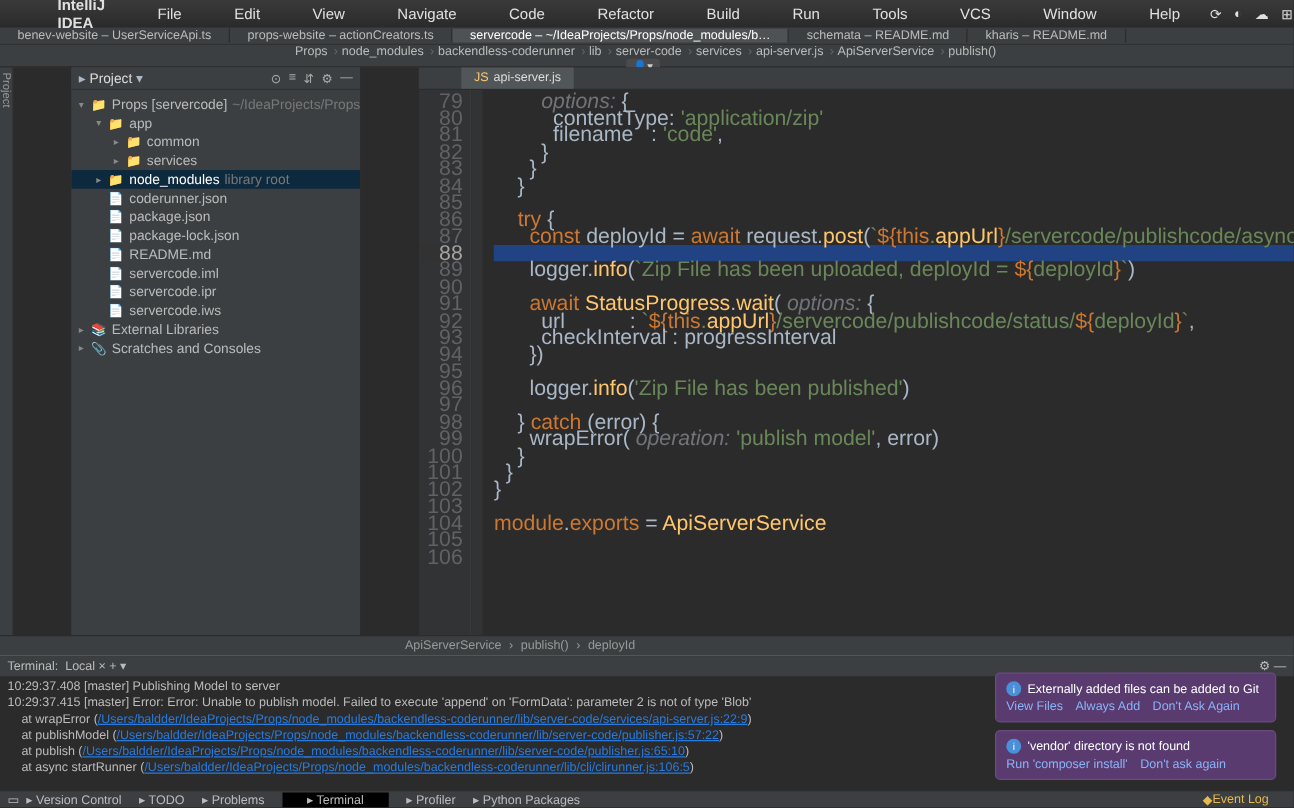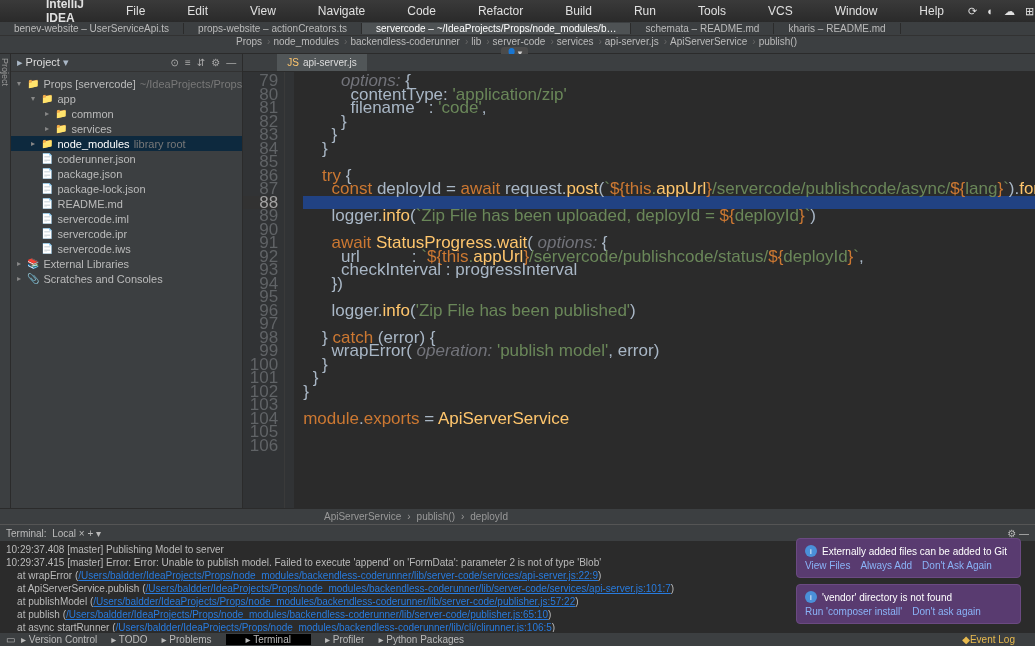--- a/index.html
+++ b/index.html
@@ -14,21 +14,21 @@
 .tabbar .tab.active { background:#4e5254; color:#fff; }
 .breadcrumb { height:18px; background:#3c3f41; display:flex; align-items:center; padding:0 6px; font-size:10px; color:#bbb; border-bottom:1px solid #2b2b2b;flex-direction:column; }
 .breadcrumb .crumb { display:flex; align-items:center; margin-right:2px; }
 .breadcrumb .sep { color:#666; margin:0 3px; }
 .breadcrumb .spacer { flex:1; }
 .breadcrumb .tag { background:#4b4b4b; color:#ccc; padding:1px 6px; border-radius:3px; margin-right:6px; font-size:9px; }
 .breadcrumb .addcfg { color:#499c54; }
 .breadcrumb .ico { margin-left:6px; color:#888; }
 .breadcrumb .ydot { width:7px;height:7px;border-radius:50%; background:#ffc66d; margin-left:4px;}
 .breadcrumb .gdot { width:7px;height:7px;border-radius:50%; background:#499c54; margin-left:4px;}
-.main { display:flex; height:454px; }
+.main { display:flex; height:454px;gap:46px; }
 .leftgut { width:18px; background:#3c3f41; border-right:1px solid #2b2b2b; display:flex; flex-direction:column; align-items:center; padding-top:4px; font-size:9px; color:#999;}
 .leftgut .t { writing-mode:vertical-rl; margin-bottom:10px; }
 .rightgut { width:18px; background:#3c3f41; border-left:1px solid #2b2b2b; display:flex; flex-direction:column; align-items:center; padding-top:4px; font-size:9px; color:#999;}
 .rightgut .t { writing-mode:vertical-rl; margin-top:10px; }
 .projpanel { width:255px; background:#3c3f41; border-right:1px solid #2b2b2b; display:flex; flex-direction:column; }
 .projhead { height:18px; display:flex; align-items:center; padding:0 6px; background:#3c3f41; border-bottom:1px solid #323232; }
 .projhead .title { font-size:11px; color:#ddd; }
 .projhead .spacer { flex:1; }
 .projhead .ico { margin-left:6px; color:#aaa; font-size:10px; cursor:pointer;}
 .tree { flex:1; overflow:auto; padding:4px 0; }
@@ -271,21 +271,20 @@
     <span>+</span>&nbsp;
     <span>▾</span>
     <span class="spacer"></span>
     <span>⚙</span>&nbsp;
     <span>—</span>
   </div>
   <div class="termbody" id="termbody">
       <div class="tl">10:29:37.408 [master] Publishing Model to server</div>
       <div class="tl">10:29:37.415 [master] Error: Error: Unable to publish model. Failed to execute 'append' on 'FormData': parameter 2 is not of type 'Blob'</div>
       <div class="tl">    at wrapError (<span class="lnk">/Users/baldder/IdeaProjects/Props/node_modules/backendless-coderunner/lib/server-code/services/api-server.js:22:9</span>)</div>
-      <div class="tl">    at ApiServerService.publish (<span class="lnk">/Users/baldder/IdeaProjects/Props/node_modules/backendless-coderunner/lib/server-code/services/api-server.js:101:7</span>)</div>
       <div class="tl">    at publishModel (<span class="lnk">/Users/baldder/IdeaProjects/Props/node_modules/backendless-coderunner/lib/server-code/publisher.js:57:22</span>)</div>
       <div class="tl">    at publish (<span class="lnk">/Users/baldder/IdeaProjects/Props/node_modules/backendless-coderunner/lib/server-code/publisher.js:65:10</span>)</div>
       <div class="tl">    at async startRunner (<span class="lnk">/Users/baldder/IdeaProjects/Props/node_modules/backendless-coderunner/lib/cli/clirunner.js:106:5</span>)</div>
     </div>
 </div>
 
 <div id="notifs">
     <div class="notif" style="top: 538px;">
       <div class="nhead">
         <span class="nico">i</span>

